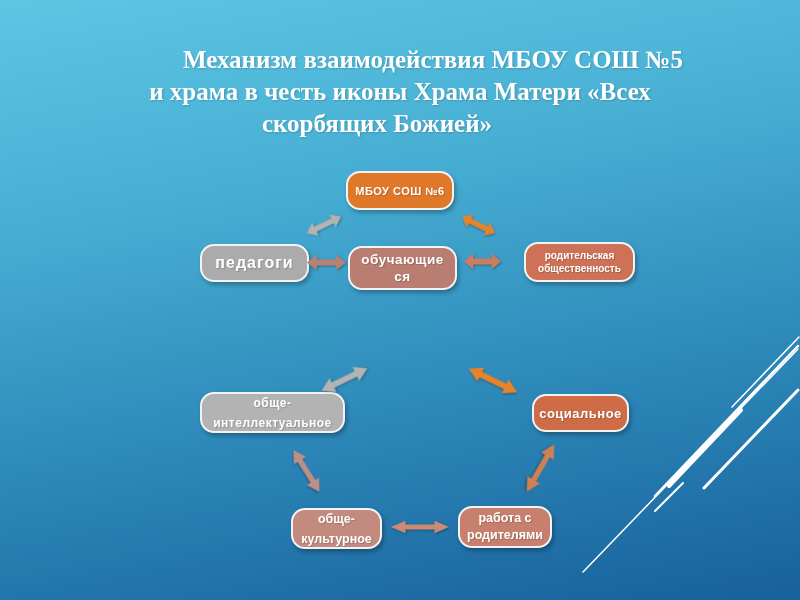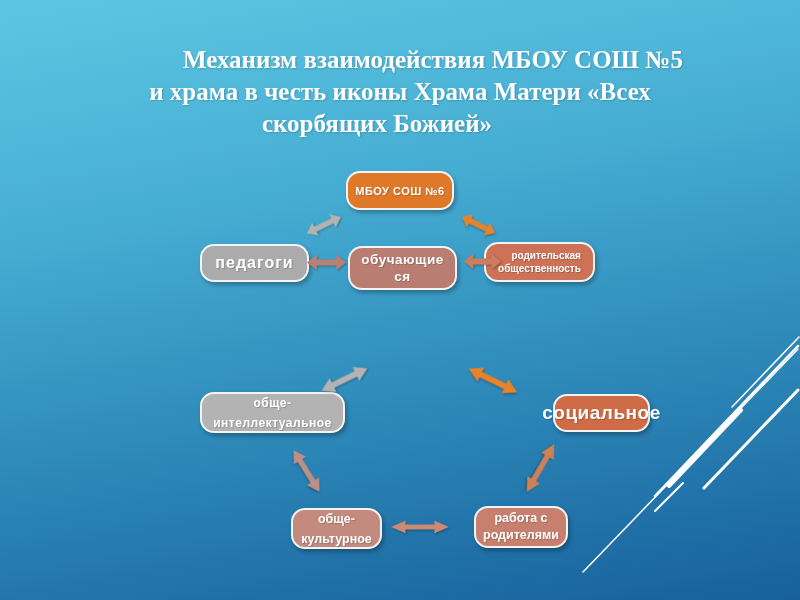--- a/index.html
+++ b/index.html
@@ -20,26 +20,26 @@
   .node {
     position:absolute; display:flex; align-items:center; justify-content:center;
     text-align:center; color:#ffffff; font-weight:bold;
     border:2px solid #f3f3f3; border-radius:14px;
     box-shadow:2px 3px 4px rgba(0,0,0,0.28);
     white-space:pre-line; text-shadow:1px 1px 1px rgba(0,0,0,0.18);
   }
   #n-school       { left:346px; top:171px; width:104px; height:35px; background:#e0782a; font-size:11px; letter-spacing:0.5px; }
   #n-teachers     { left:200px; top:244px; width:105px; height:34px; background:#ababab; font-size:16px; letter-spacing:1px; }
   #n-students     { left:348px; top:230px; width:105px; height:40px; background:#b97e71; font-size:13.5px; line-height:17px; letter-spacing:0.5px;margin-top:16px; }
-  #n-parents      { left:484px; top:242px; width:107px; height:36px; background:#cd7257; font-size:10px;  line-height:13px;text-align:right; }
+  #n-parents      { left:524px; top:242px; width:107px; height:36px; background:#cd7257; font-size:10px;  line-height:13px; }
   #n-parish       { left:369px; top:326px; width:87px;  height:34px; background:#e0782a; font-size:13px;  line-height:16px; }
   #n-intellectual { left:200px; top:392px; width:141px; height:37px; background:#b3b3b3; font-size:12px;  line-height:20px; letter-spacing:0.5px; }
-  #n-social       { left:532px; top:394px; width:93px;  height:34px; background:#cd6c46; font-size:19px;  letter-spacing:0.5px;margin-left:21px; }
+  #n-social       { left:532px; top:394px; width:93px;  height:34px; background:#cd6c46; font-size:13px;  letter-spacing:0.5px; }
   #n-cultural     { left:291px; top:508px; width:87px;  height:37px; background:#c28b7e; font-size:12.5px; line-height:20px; }
-  #n-work         { left:458px; top:506px; width:90px;  height:38px; background:#c8806e; font-size:12.5px; line-height:17px;margin-left:16px; }
+  #n-work         { left:458px; top:506px; width:90px;  height:38px; background:#c8806e; font-size:12.5px; line-height:17px; }
 
   .arrow { position:absolute; filter:drop-shadow(1px 1px 1px rgba(0,0,0,0.3)); }
   .decor { position:absolute; left:0; top:0; pointer-events:none; }
 </style>
 </head>
 <body>
 
 <div class="slide">
 
   <svg class="decor" width="800" height="600" viewBox="0 0 800 600">

